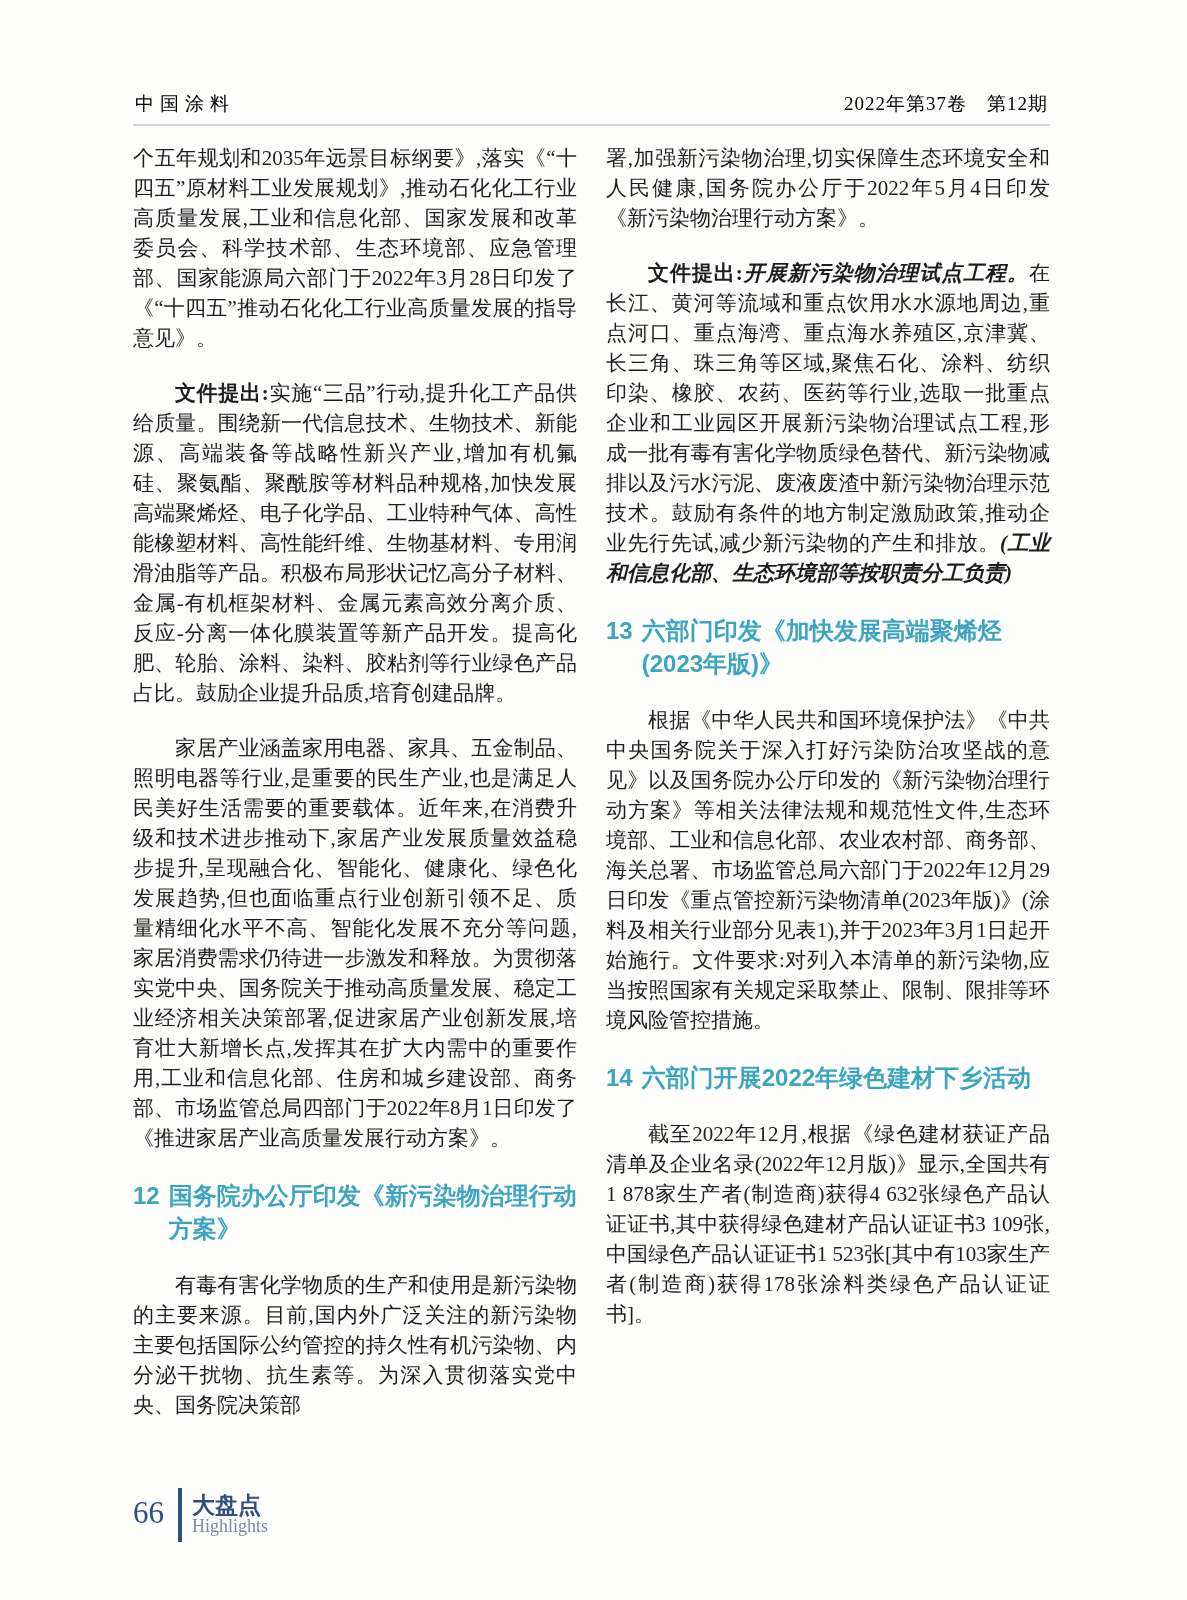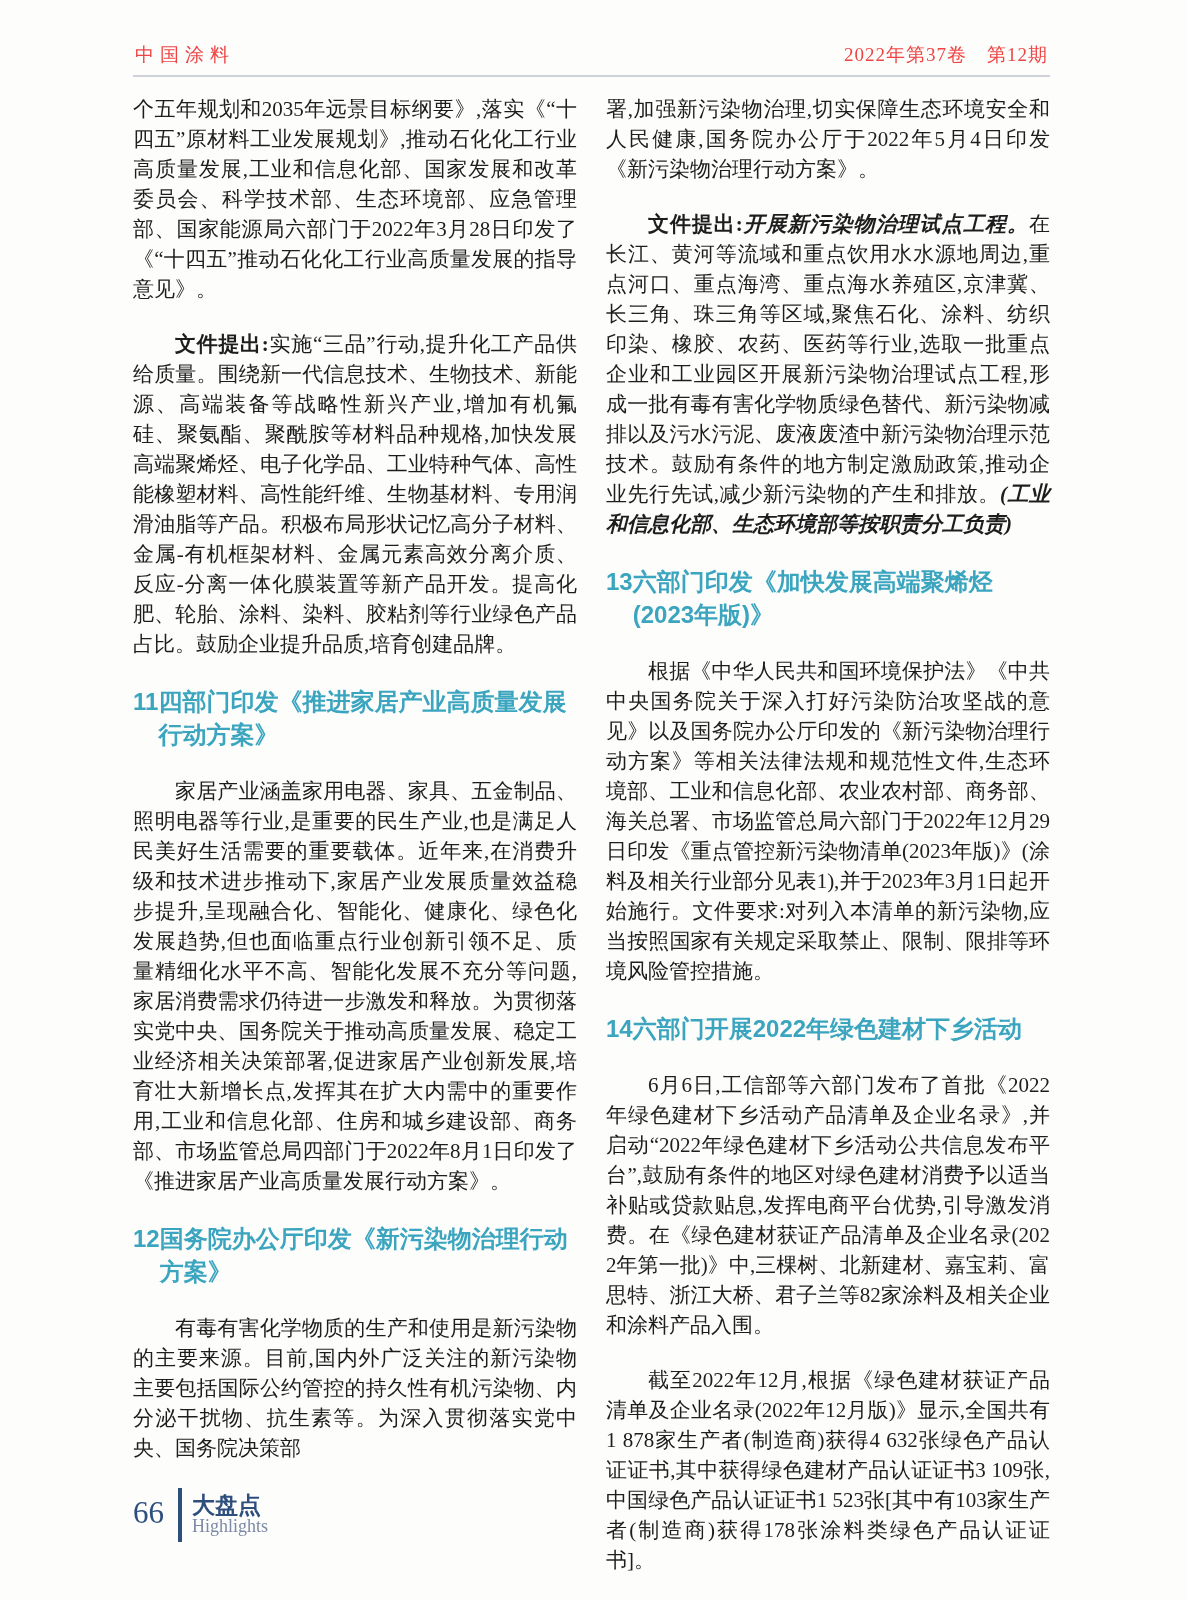--- a/index.html
+++ b/index.html
@@ -8,24 +8,24 @@
     width:1187px;height:1600px;
     margin:0 auto;
     background:#fdfdfc;
     overflow:hidden;
     font-family:"Liberation Serif","DejaVu Serif",serif;
     color:#1d1d1d;
   }
   
   .page-header{
     margin:0 137px 0 133px;
-    padding:42px 2px 7px 2px;
+    padding:91px 2px 7px 2px;
     display:flex;justify-content:space-between;align-items:flex-end;
     border-bottom:2px solid #cfd3d7;
-    font-size:19px;color:#ef4444;
+    font-size:19px;color:#000000;
   }
   .journal-name{letter-spacing:6px;}
   .issue-info{letter-spacing:1px;}
   
   .columns{
     margin:17px 137px 0 133px;
     display:flex;gap:29px;
   }
   .col{width:444px;flex:none;}
   
@@ -36,20 +36,21 @@
     text-align:justify;
     word-break:break-all;
   }
   .para.indent{text-indent:2em;margin-top:25px;}
   .seg-bold{font-weight:bold;}
   .seg-boldkai{font-weight:bold;font-style:italic;}
   .seg-kai{font-style:italic;font-weight:bold;}
   
   .sec-heading{
     display:flex;
+    gap:9px;
     margin:26px 0 15px 0;
     font-family:"Liberation Sans","DejaVu Sans",sans-serif;
     font-weight:bold;
     font-size:24px;
     line-height:33px;
     color:#3ba5bf;
     text-align:left;
   }
   .sec-num{flex:none;}
   .sec-title{flex:1;}
@@ -83,44 +84,39 @@
 
   <div class="page-header">
     <span class="journal-name">中国涂料</span>
     <span class="issue-info">2022年第37卷　第12期</span>
   </div>
 
   <div class="columns">
     <div class="col">
         <p class="para"><span class="seg-normal">个五年规划和2035年远景目标纲要》,落实《“十四五”原材料工业发展规划》,推动石化化工行业高质量发展,工业和信息化部、国家发展和改革委员会、科学技术部、生态环境部、应急管理部、国家能源局六部门于2022年3月28日印发了《“十四五”推动石化化工行业高质量发展的指导意见》。</span></p>
         <p class="para indent"><span class="seg-bold">文件提出:</span><span class="seg-normal">实施“三品”行动,提升化工产品供给质量。围绕新一代信息技术、生物技术、新能源、高端装备等战略性新兴产业,增加有机氟硅、聚氨酯、聚酰胺等材料品种规格,加快发展高端聚烯烃、电子化学品、工业特种气体、高性能橡塑材料、高性能纤维、生物基材料、专用润滑油脂等产品。积极布局形状记忆高分子材料、金属-有机框架材料、金属元素高效分离介质、反应-分离一体化膜装置等新产品开发。提高化肥、轮胎、涂料、染料、胶粘剂等行业绿色产品占比。鼓励企业提升品质,培育创建品牌。</span></p>
-        <div class="sec-heading">
-          <span class="sec-num">11</span>
-          <span class="sec-title">四部门印发《推进家居产业高质量发展行动方案》</span>
-        </div>
         <p class="para indent"><span class="seg-normal">家居产业涵盖家用电器、家具、五金制品、照明电器等行业,是重要的民生产业,也是满足人民美好生活需要的重要载体。近年来,在消费升级和技术进步推动下,家居产业发展质量效益稳步提升,呈现融合化、智能化、健康化、绿色化发展趋势,但也面临重点行业创新引领不足、质量精细化水平不高、智能化发展不充分等问题,家居消费需求仍待进一步激发和释放。为贯彻落实党中央、国务院关于推动高质量发展、稳定工业经济相关决策部署,促进家居产业创新发展,培育壮大新增长点,发挥其在扩大内需中的重要作用,工业和信息化部、住房和城乡建设部、商务部、市场监管总局四部门于2022年8月1日印发了《推进家居产业高质量发展行动方案》。</span></p>
         <div class="sec-heading">
           <span class="sec-num">12</span>
           <span class="sec-title">国务院办公厅印发《新污染物治理行动方案》</span>
         </div>
         <p class="para indent"><span class="seg-normal">有毒有害化学物质的生产和使用是新污染物的主要来源。目前,国内外广泛关注的新污染物主要包括国际公约管控的持久性有机污染物、内分泌干扰物、抗生素等。为深入贯彻落实党中央、国务院决策部</span></p>
       </div>
     <div class="col">
         <p class="para"><span class="seg-normal">署,加强新污染物治理,切实保障生态环境安全和人民健康,国务院办公厅于2022年5月4日印发《新污染物治理行动方案》。</span></p>
         <p class="para indent"><span class="seg-bold">文件提出:</span><span class="seg-boldkai">开展新污染物治理试点工程。</span><span class="seg-normal">在长江、黄河等流域和重点饮用水水源地周边,重点河口、重点海湾、重点海水养殖区,京津冀、长三角、珠三角等区域,聚焦石化、涂料、纺织印染、橡胶、农药、医药等行业,选取一批重点企业和工业园区开展新污染物治理试点工程,形成一批有毒有害化学物质绿色替代、新污染物减排以及污水污泥、废液废渣中新污染物治理示范技术。鼓励有条件的地方制定激励政策,推动企业先行先试,减少新污染物的产生和排放。</span><span class="seg-kai">(工业和信息化部、生态环境部等按职责分工负责)</span></p>
         <div class="sec-heading">
           <span class="sec-num">13</span>
           <span class="sec-title">六部门印发《加快发展高端聚烯烃(2023年版)》</span>
         </div>
         <p class="para indent"><span class="seg-normal">根据《中华人民共和国环境保护法》《中共中央国务院关于深入打好污染防治攻坚战的意见》以及国务院办公厅印发的《新污染物治理行动方案》等相关法律法规和规范性文件,生态环境部、工业和信息化部、农业农村部、商务部、海关总署、市场监管总局六部门于2022年12月29日印发《重点管控新污染物清单(2023年版)》(涂料及相关行业部分见表1),并于2023年3月1日起开始施行。文件要求:对列入本清单的新污染物,应当按照国家有关规定采取禁止、限制、限排等环境风险管控措施。</span></p>
         <div class="sec-heading">
           <span class="sec-num">14</span>
           <span class="sec-title">六部门开展2022年绿色建材下乡活动</span>
         </div>
-        <p class="para indent"><span class="seg-normal">6月6日,工信部等六部门发布了首批《2022年绿色建材下乡活动产品清单及企业名录》,并启动“2022年绿色建材下乡活动公共信息发布平台”,鼓励有条件的地区对绿色建材消费予以适当补贴或贷款贴息,发挥电商平台优势,引导激发消费。在《绿色建材获证产品清单及企业名录(2022年第一批)》中,三棵树、北新建材、嘉宝莉、富思特、浙江大桥、君子兰等82家涂料及相关企业和涂料产品入围。</span></p>
         <p class="para indent"><span class="seg-normal">截至2022年12月,根据《绿色建材获证产品清单及企业名录(2022年12月版)》显示,全国共有1 878家生产者(制造商)获得4 632张绿色产品认证证书,其中获得绿色建材产品认证证书3 109张,中国绿色产品认证证书1 523张[其中有103家生产者(制造商)获得178张涂料类绿色产品认证证书]。</span></p>
       </div>
   </div>
 
   <div class="page-footer">
     <span class="page-number">66</span>
     <span class="footer-bar"></span>
     <span class="footer-labels">
       <span class="footer-label-cn">大盘点</span>
       <span class="footer-label-en">Highlights</span>

